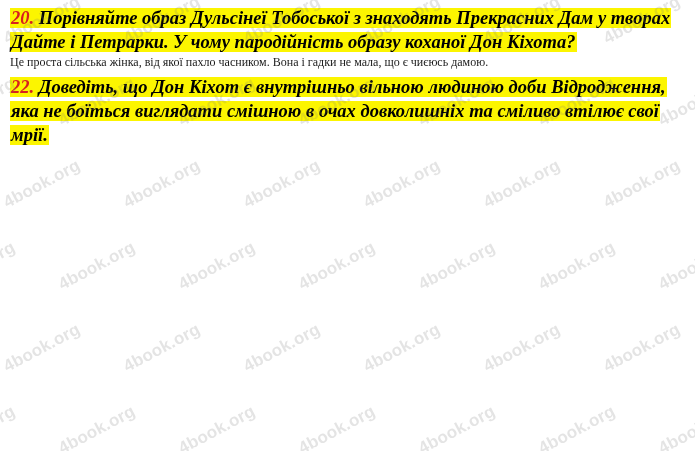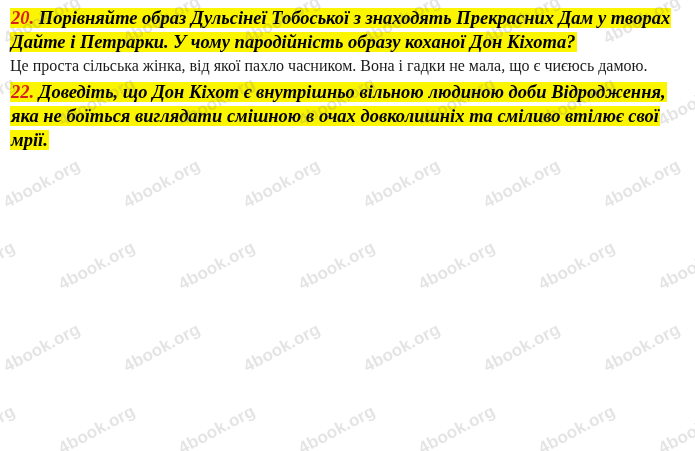--- a/index.html
+++ b/index.html
@@ -39,21 +39,21 @@
     -webkit-box-decoration-break: clone;
     padding: 0 1px;
   }
   .qnum {
     color: #d81f1f;
     font-weight: bold;
     font-style: italic;
     margin-top: 10px;
   }
   .answer {
-    font-size: 16px;
+    font-size: 12px;
     line-height: 1.32;
     font-style: normal;
     font-weight: normal;
     color: #1a1a1a;
     margin: 0 0 4px 0;
   }
   
   .wm-layer {
     position: absolute;
     inset: 0;

